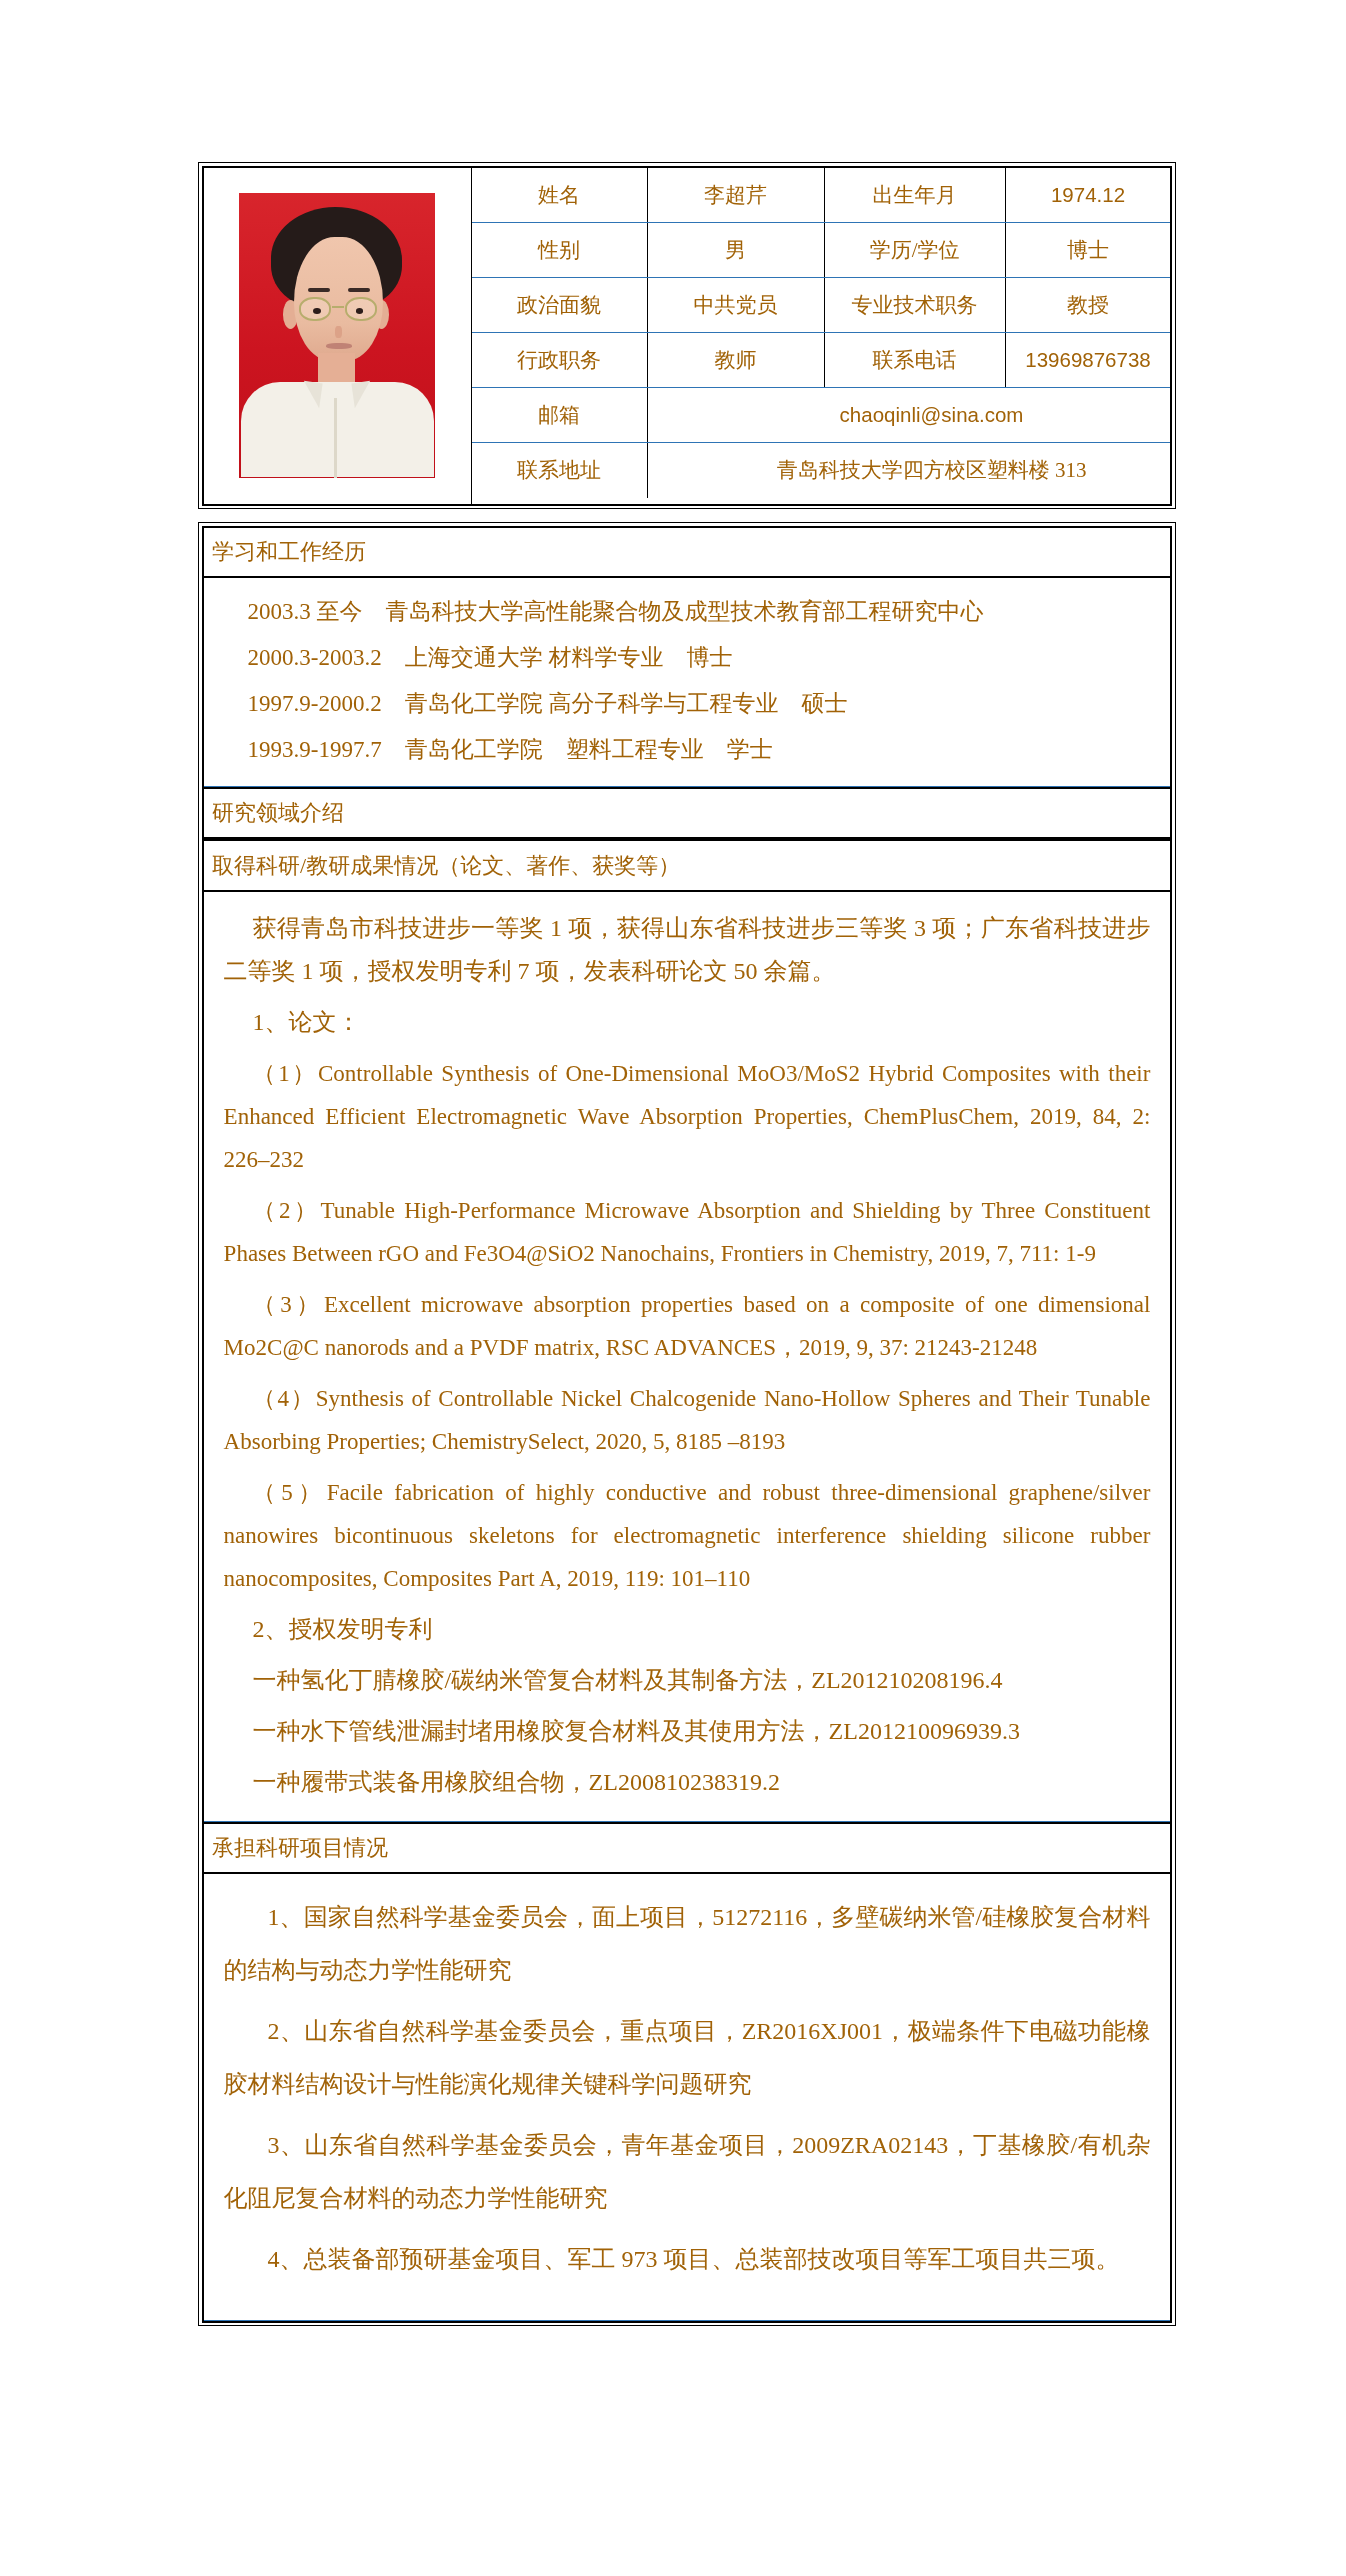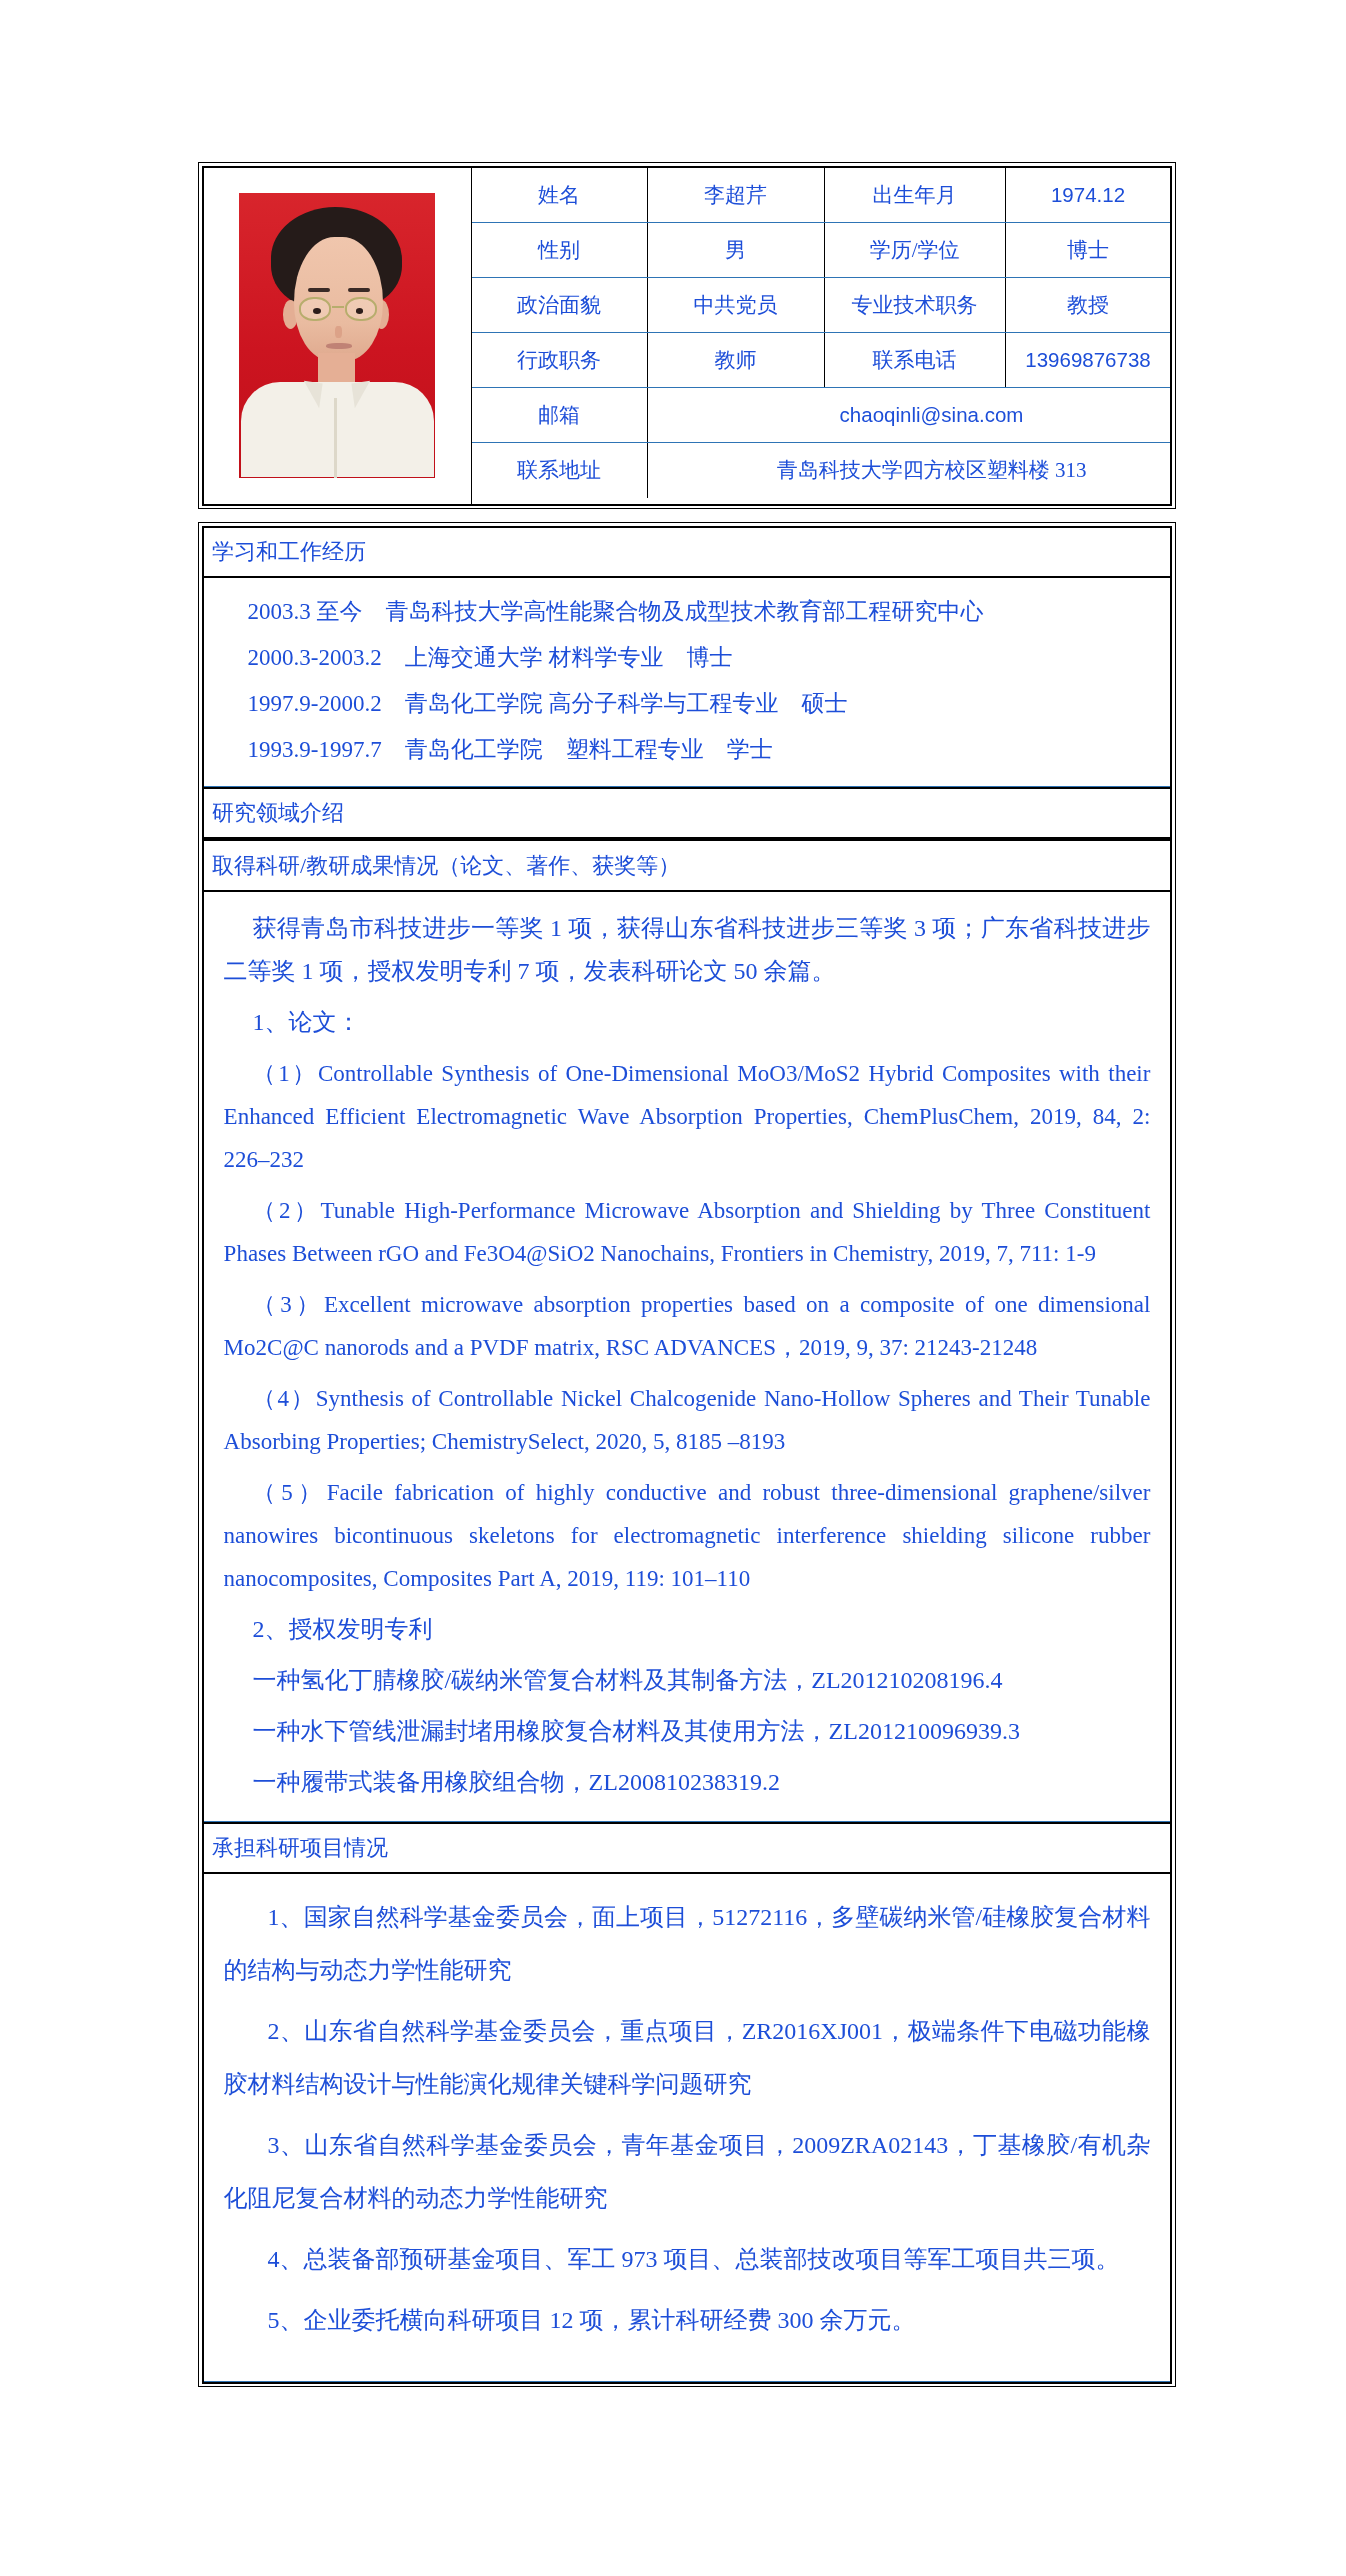--- a/index.html
+++ b/index.html
@@ -1,20 +1,20 @@
 <!DOCTYPE html>
 <html style="font-size:13.6px"><head>
 <meta charset="utf-8">
 <style>
   :root{ --blue:#2E74B5; --black:#000; }
   *{ box-sizing:border-box; }
   body{ margin:0; background:#fff; }
   .page{
     position:relative; width:1346px; height:2576px; background:#fff;
-    font-family:"Liberation Serif","DejaVu Serif",serif; color:#1d4ed8;
+    font-family:"Liberation Serif","DejaVu Serif",serif; color:#a16207;
   }
   
   .tbl-outer{ position:absolute; left:198px; width:978px; border:1.7px solid var(--black); padding:2.6px; background:#fff; }
   .tbl-inner{ border:2.6px solid var(--black); background:#fff; }
   .top-tbl{ top:162px; }
   .main-tbl{ top:522px; }
 
   
   .top-inner{ display:flex; }
   .photo-cell{ width:268px; border-right:1.7px solid var(--black); display:flex; align-items:center; justify-content:center; padding:25.6px 0; }
@@ -168,20 +168,19 @@
         <p class="patent">一种水下管线泄漏封堵用橡胶复合材料及其使用方法，ZL201210096939.3</p>
         <p class="patent">一种履带式装备用橡胶组合物，ZL200810238319.2</p>
       </div>
 
       <div class="sec-header mid">承担科研项目情况</div>
       <div class="sec-content projects">
         <p class="proj">1、国家自然科学基金委员会，面上项目，51272116，多壁碳纳米管/硅橡胶复合材料的结构与动态力学性能研究</p>
         <p class="proj">2、山东省自然科学基金委员会，重点项目，ZR2016XJ001，极端条件下电磁功能橡胶材料结构设计与性能演化规律关键科学问题研究</p>
         <p class="proj">3、山东省自然科学基金委员会，青年基金项目，2009ZRA02143，丁基橡胶/有机杂化阻尼复合材料的动态力学性能研究</p>
         <p class="proj">4、总装备部预研基金项目、军工 973 项目、总装部技改项目等军工项目共三项。</p>
-        <p class="proj">5、企业委托横向科研项目 12 项，累计科研经费 300 余万元。</p>
       </div>
 
     </div>
   </div>
 
 </div>
 
 
 </body></html>

